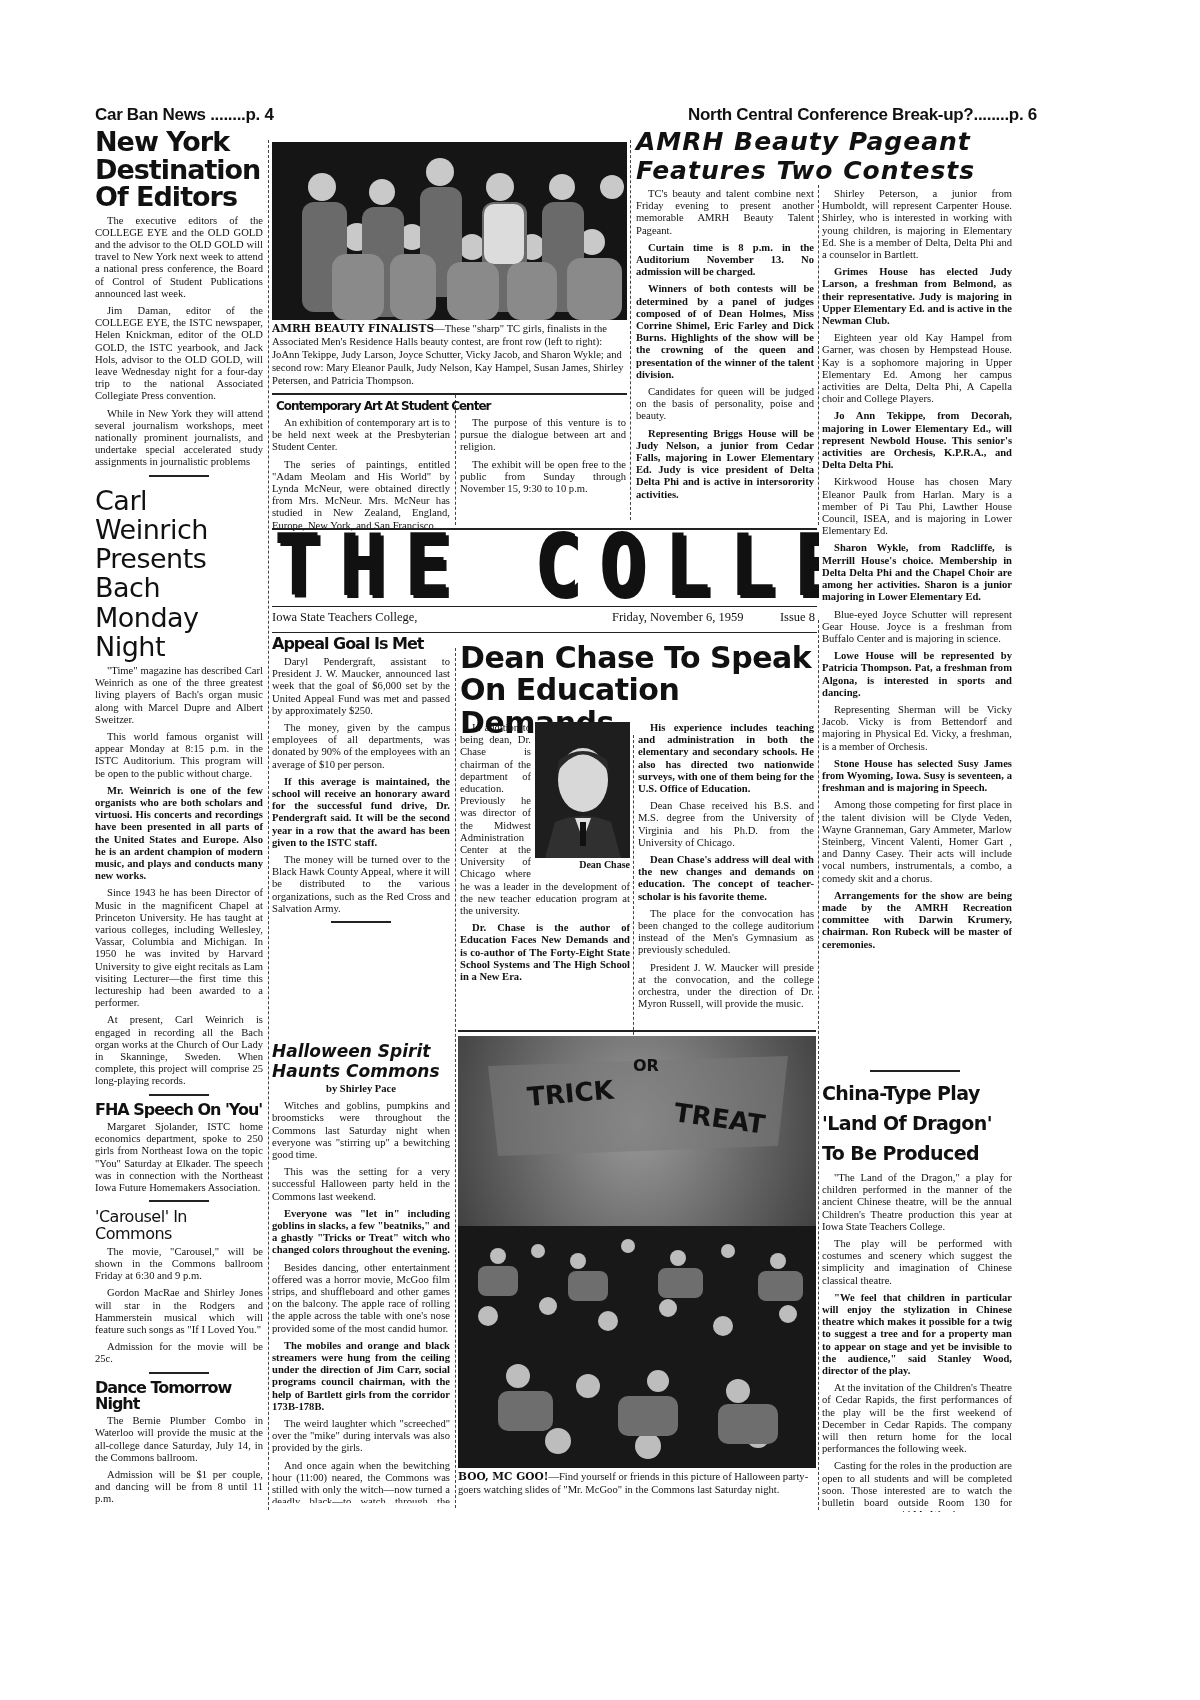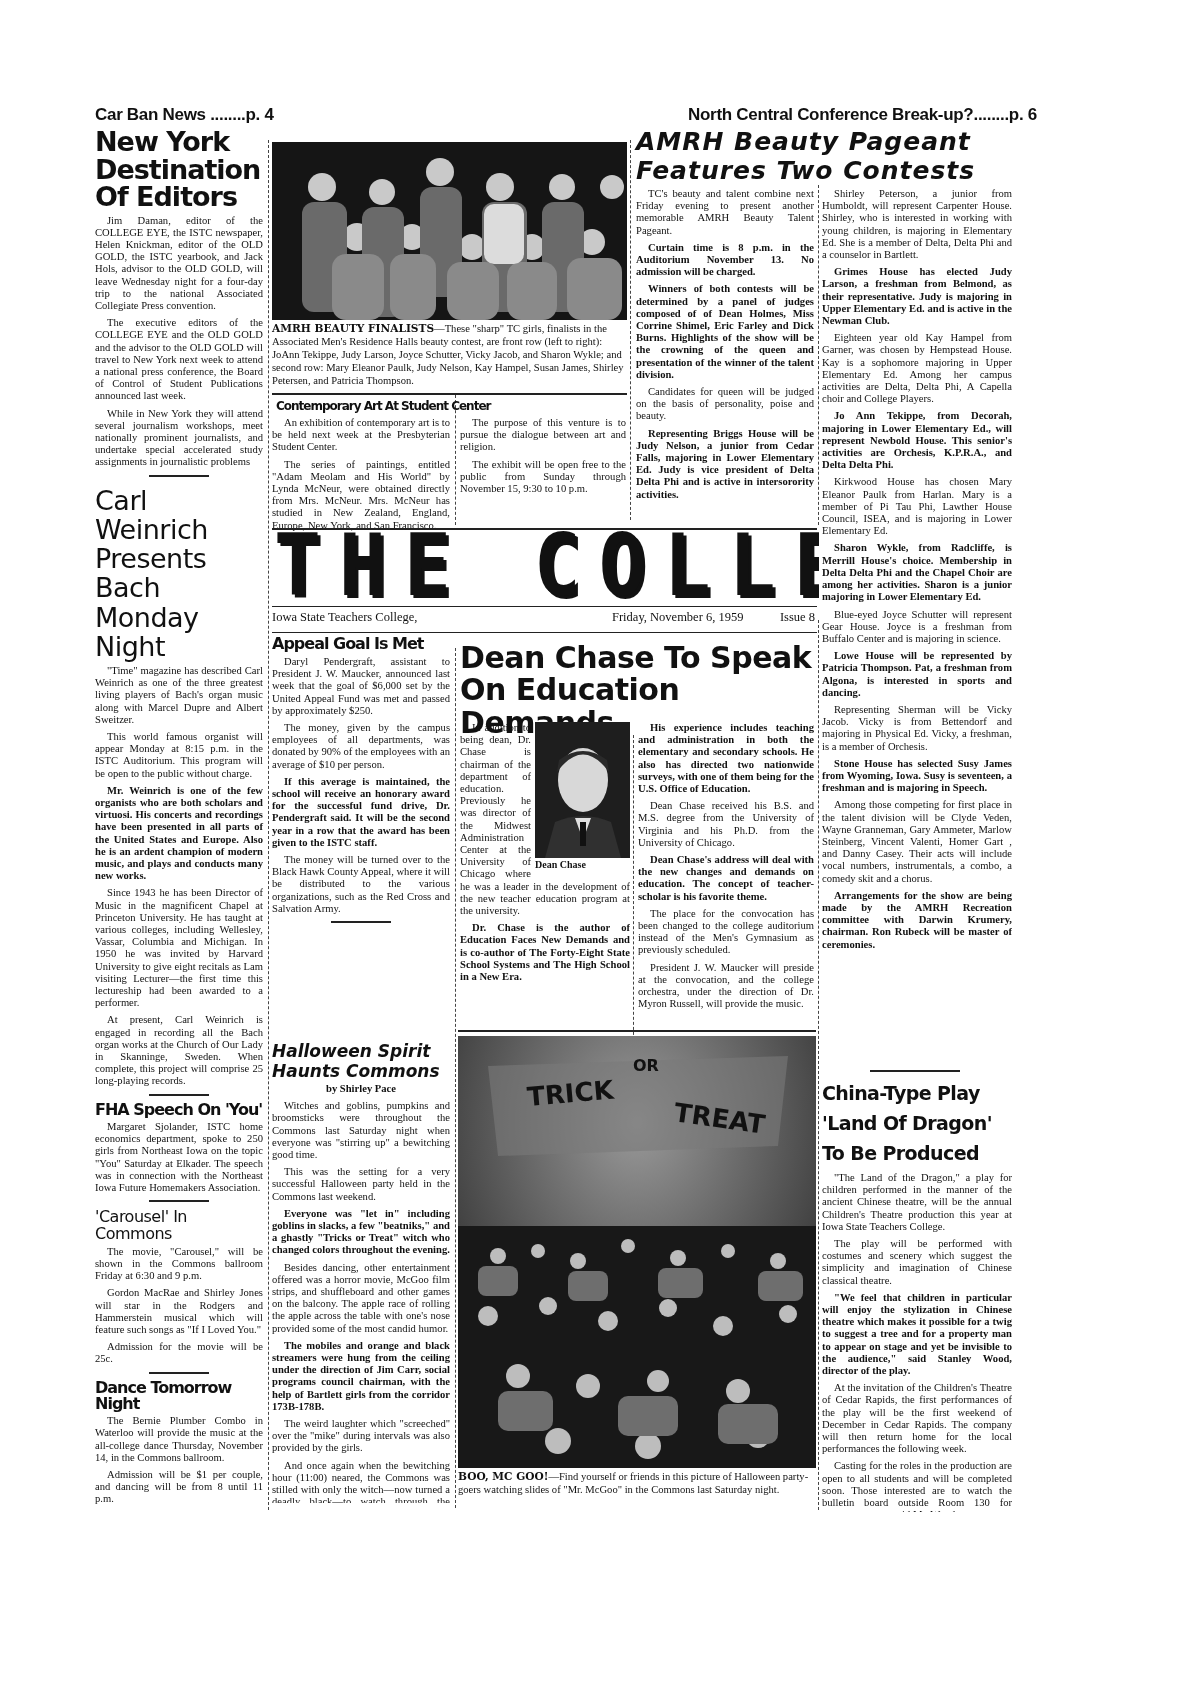--- a/index.html
+++ b/index.html
@@ -30,22 +30,22 @@
 <div class="vrule" style="left:630px; top:140px; height:380px;"></div>
 <div class="vrule" style="left:455px; top:395px; height:130px;"></div>
 <div class="vrule" style="left:818px; top:185px; height:340px;"></div>
 <div class="vrule" style="left:455px; top:648px; height:860px;"></div>
 <div class="vrule" style="left:633px; top:735px; height:310px;"></div>
 <div class="vrule" style="left:818px; top:620px; height:890px;"></div>
 
 <section class="abs" style="left:95px; top:128px; width:168px;">
   <h1 class="hd" style="font-size:27px; margin:0 0 4px 0;">New York Destination Of Editors</h1>
   <div class="body">
+    <p>The executive editors of the COLLEGE EYE and the OLD GOLD and the advisor to the OLD GOLD will travel to New York next week to attend a national press conference, the Board of Control of Student Publications announced last week.</p>
     <p>Jim Daman, editor of the COLLEGE EYE, the ISTC newspaper, Helen Knickman, editor of the OLD GOLD, the ISTC yearbook, and Jack Hols, advisor to the OLD GOLD, will leave Wednesday night for a four-day trip to the national Associated Collegiate Press convention.</p>
-    <p>The executive editors of the COLLEGE EYE and the OLD GOLD and the advisor to the OLD GOLD will travel to New York next week to attend a national press conference, the Board of Control of Student Publications announced last week.</p>
     <p>While in New York they will attend several journalism workshops, meet nationally prominent journalists, and undertake special accelerated study assignments in journalistic problems</p>
   </div>
   <div class="short-rule"></div>
 </section>
 
 <section class="abs" style="left:95px; top:486px; width:168px;">
   <h1 class="hd-light" style="font-size:27px; margin:0 0 4px 0;">Carl Weinrich Presents Bach Monday Night</h1>
   <div class="body">
     <p>"Time" magazine has described Carl Weinrich as one of the three greatest living players of Bach's organ music along with Marcel Dupre and Albert Sweitzer.</p>
     <p>This world famous organist will appear Monday at 8:15 p.m. in the ISTC Auditorium. This program will be open to the public without charge.</p>
@@ -61,21 +61,21 @@
   <div class="short-rule"></div>
   <h2 class="hd-light" style="font-size:16px; margin:4px 0 3px 0;">'Carousel' In Commons</h2>
   <div class="body">
     <p>The movie, "Carousel," will be shown in the Commons ballroom Friday at 6:30 and 9 p.m.</p>
     <p>Gordon MacRae and Shirley Jones will star in the Rodgers and Hammerstein musical which will feature such songs as "If I Loved You."</p>
     <p>Admission for the movie will be 25c.</p>
   </div>
   <div class="short-rule"></div>
   <h2 class="hd" style="font-size:16px; margin:4px 0 3px 0;">Dance Tomorrow Night</h2>
   <div class="body">
-    <p>The Bernie Plumber Combo in Waterloo will provide the music at the all-college dance Thursday, November 14, in the Commons ballroom.</p>
+    <p>The Bernie Plumber Combo in Waterloo will provide the music at the all-college dance Saturday, July 14, in the Commons ballroom.</p>
     <p>Admission will be $1 per couple, and dancing will be from 8 until 11 p.m.</p>
   </div>
 </section>
 
 <div class="photo" style="left:272px; top:142px; width:355px; height:178px;">
   <svg width="355" height="178" viewBox="0 0 355 178">
     <rect width="355" height="178" fill="#151515"></rect>
     <g fill="#c9c9c9">
       <circle cx="50" cy="45" r="14"></circle>
         <circle cx="110" cy="50" r="13"></circle>
@@ -181,21 +181,21 @@
     <div style="width:95px; height:136px; background:#1a1a1a; position:relative; overflow:hidden;">
       <svg width="95" height="136" viewBox="0 0 95 136">
         <rect width="95" height="136" fill="#1e1e1e"></rect>
         <ellipse cx="48" cy="58" rx="25" ry="32" fill="#d8d8d8"></ellipse>
         <path d="M22 50 Q48 15 74 50 L72 38 Q48 20 24 38 Z" fill="#2a2a2a"></path>
         <path d="M10 136 L20 100 Q48 88 76 100 L86 136 Z" fill="#303030"></path>
         <path d="M40 96 L48 118 L56 96 Z" fill="#e0e0e0"></path>
         <rect x="45" y="100" width="6" height="24" fill="#111"></rect>
       </svg>
     </div>
-    <div class="b" style="text-align:left; font-size:10px; line-height:13px;">Dean Chase</div>
+    <div class="b" style="text-align:right; font-size:10px; line-height:13px;">Dean Chase</div>
   </div>
   <p>In addition to being dean, Dr. Chase is chairman of the department of education. Previously he was director of the Midwest Administration Center at the University of Chicago where he was a leader in the development of the new teacher education program at the university.</p>
   <p class="b">Dr. Chase is the author of Education Faces New Demands and is co-author of The Forty-Eight State School Systems and The High School in a New Era.</p>
 </div>
 <div class="abs body" style="left:638px; top:722px; width:176px; height:300px; overflow:hidden;">
   <p class="b">His experience includes teaching and administration in both the elementary and secondary schools. He also has directed two nationwide surveys, with one of them being for the U.S. Office of Education.</p>
   <p>Dean Chase received his B.S. and M.S. degree from the University of Virginia and his Ph.D. from the University of Chicago.</p>
   <p class="b">Dean Chase's address will deal with the new changes and demands on education. The concept of teacher-scholar is his favorite theme.</p>
   <p>The place for the convocation has been changed to the college auditorium instead of the Men's Gymnasium as previously scheduled.</p>
   <p>President J. W. Maucker will preside at the convocation, and the college orchestra, under the direction of Dr. Myron Russell, will provide the music.</p>

